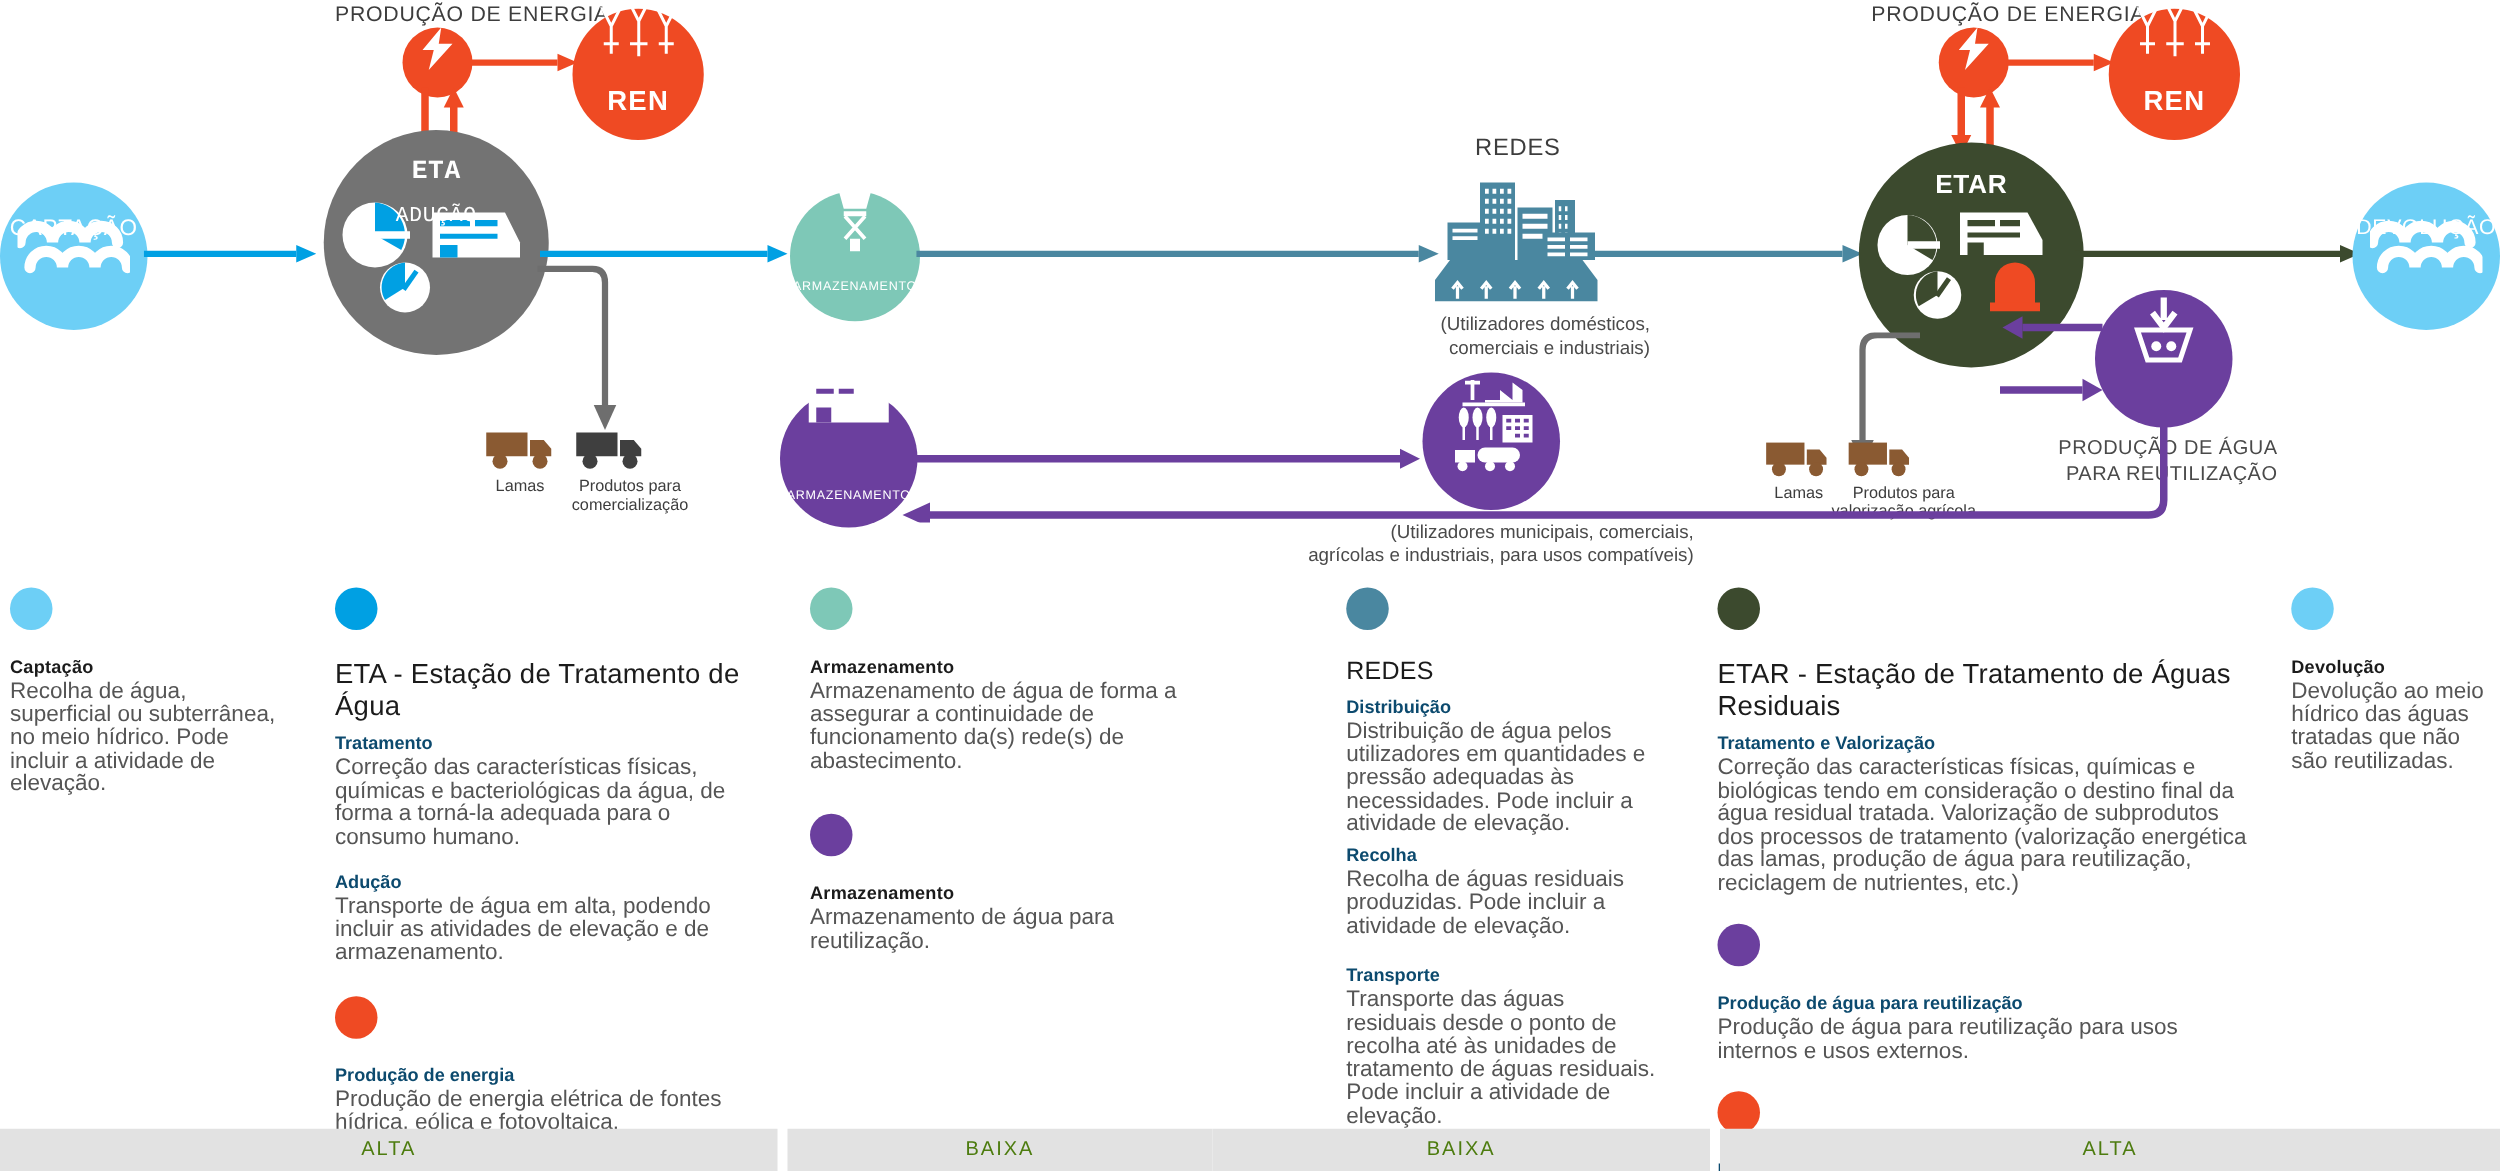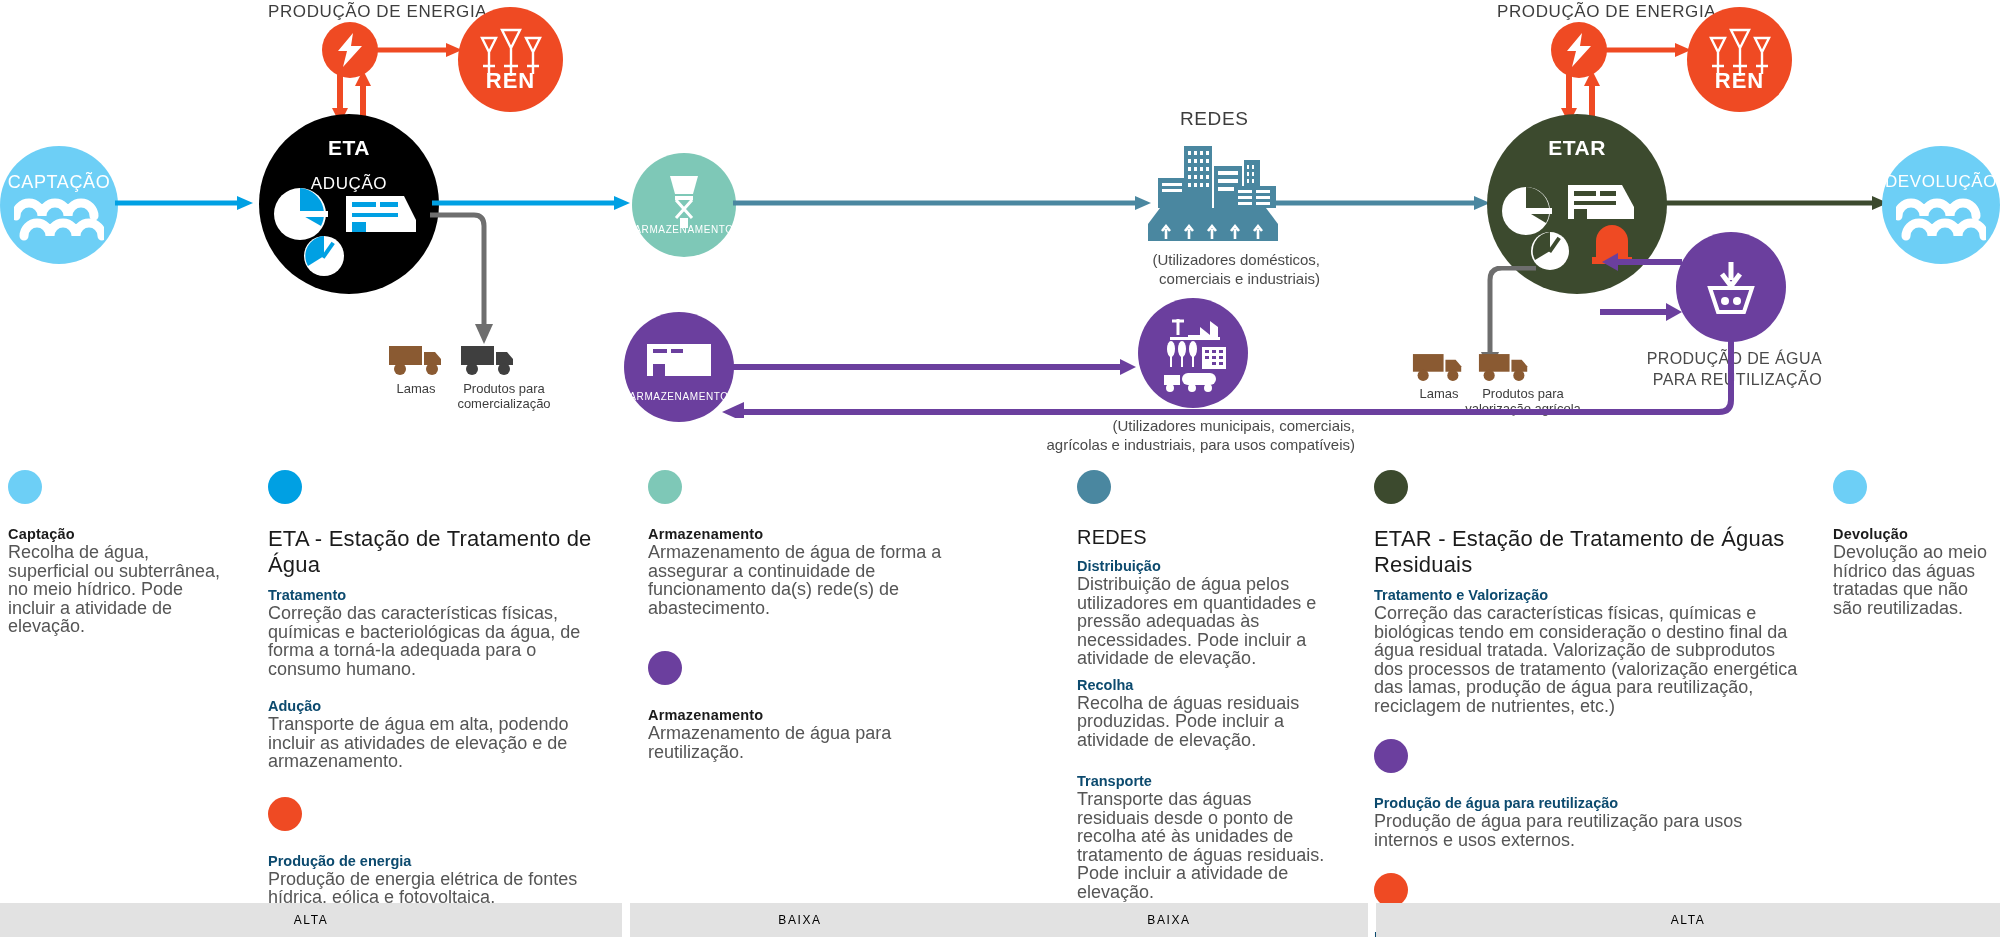--- a/index.html
+++ b/index.html
@@ -13,21 +13,21 @@
   #root { position: relative; width: 2000px; height: 937px; }
 
   
   .abs { position: absolute; }
 
   
   .circ {
     position: absolute;
     border-radius: 50%;
     display: flex;
-    align-items: center;
+    align-items: flex-start;
     justify-content: center;
   }
   .circ-label-top {
     position: absolute;
     top: 22px;
     left: 0; right: 0;
     text-align: center;
     color: #ffffff;
     font-weight: bold;
     font-size: 21px;
@@ -103,21 +103,21 @@
   
   .bar {
     position: absolute;
     height: 34px;
     background: #e2e2e2;
     display: flex;
     align-items: center;
     justify-content: center;
   }
   .bar span {
-    font-size: 12px; color: #000000; letter-spacing: 1.6px;
+    font-size: 16px; color: #4d7c0f; letter-spacing: 1.6px;
   }
 
   svg { display: block; }
 </style>
 </head>
 <body>
 
 <div id="root">
 
   <div class="circ" style="left:0px; top:146px; width:118px; height:118px; background:#6dcff6;">
@@ -155,21 +155,21 @@
 
   <div class="circ" style="left:458px; top:7px; width:105px; height:105px; background:#ef4a23;">
     <svg width="70" height="56" viewBox="0 0 70 56" style="margin-top:-12px;">
       <path d="M6 12 L20 12 L13 26 Z M13 26 L13 48 M7 40 L19 40" fill="none" stroke="#ffffff" stroke-width="2.4"></path>
       <path d="M26 4 L44 4 L35 22 Z M35 22 L35 50 M28 40 L42 40" fill="none" stroke="#ffffff" stroke-width="2.4"></path>
       <path d="M50 12 L64 12 L57 26 Z M57 26 L57 48 M51 40 L63 40" fill="none" stroke="#ffffff" stroke-width="2.4"></path>
     </svg>
     <div class="circ-label-ren">REN</div>
   </div>
 
-  <div class="circ" style="left:259px; top:114px; width:180px; height:180px; background:#000000;">
+  <div class="circ" style="left:259px; top:104px; width:180px; height:180px; background:#737373;font-family:Liberation Mono, monospace;">
     <div class="circ-label-top">ETA</div>
     <div class="circ-label-mid" style="top:60px; font-size:17px;">ADUÇÃO</div>
     <svg width="170" height="96" viewBox="0 0 170 96" style="margin-top:52px;">
 
       <path d="M36 32 m-26,0 a26,26 0 1,0 52,0 a26,26 0 1,0 -52,0" fill="#ffffff"></path>
       <path d="M36 32 L36 6 A26 26 0 0 1 57 44 Z" fill="#00a0e3"></path>
       <rect x="36" y="29" width="28" height="6" fill="#ffffff"></rect>
 
       <path d="M82 14 L140 14 L152 38 L152 50 L82 50 Z" fill="#ffffff"></path>
       <rect x="88" y="20" width="24" height="5" fill="#00a0e3"></rect>

